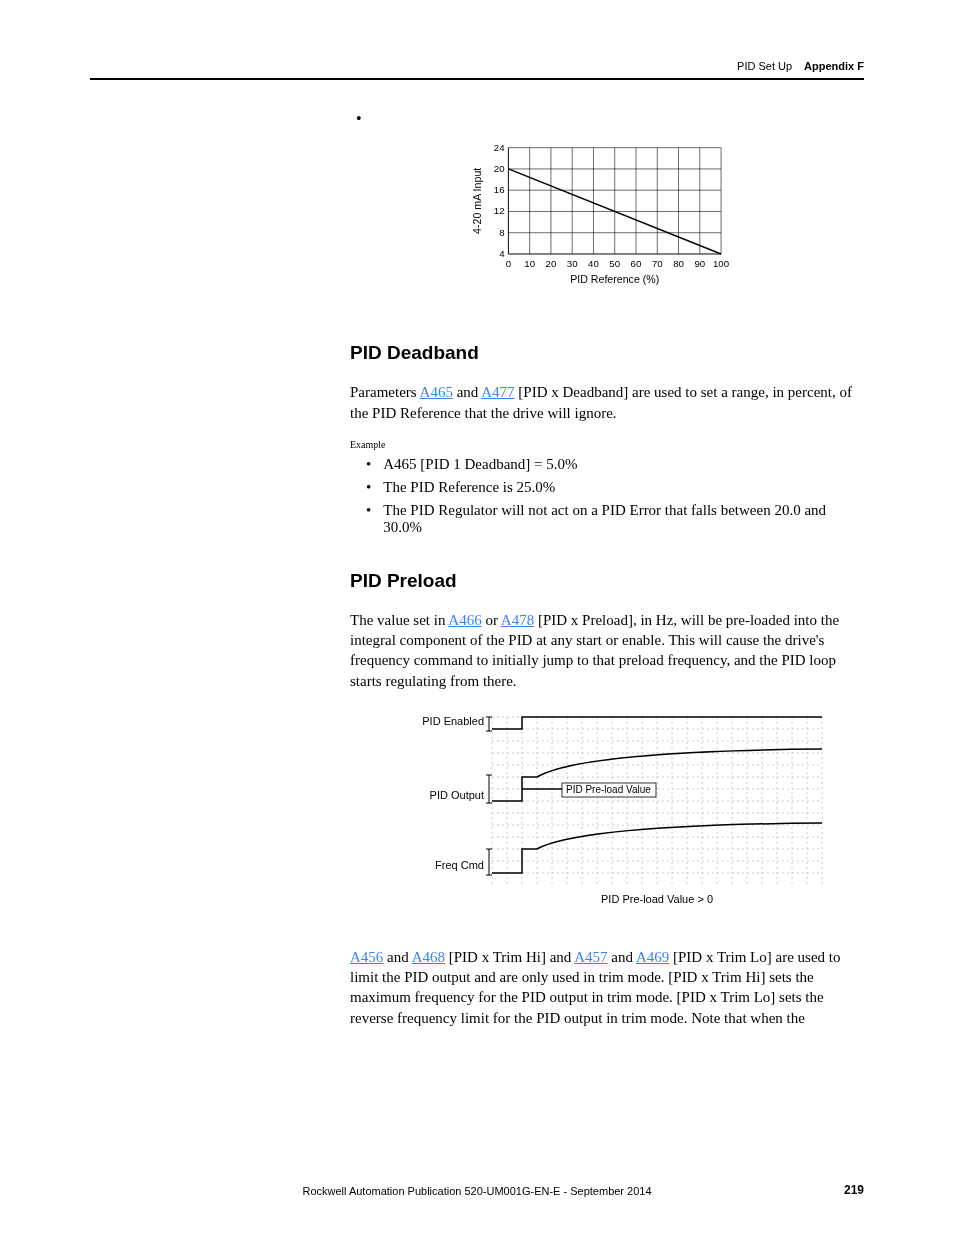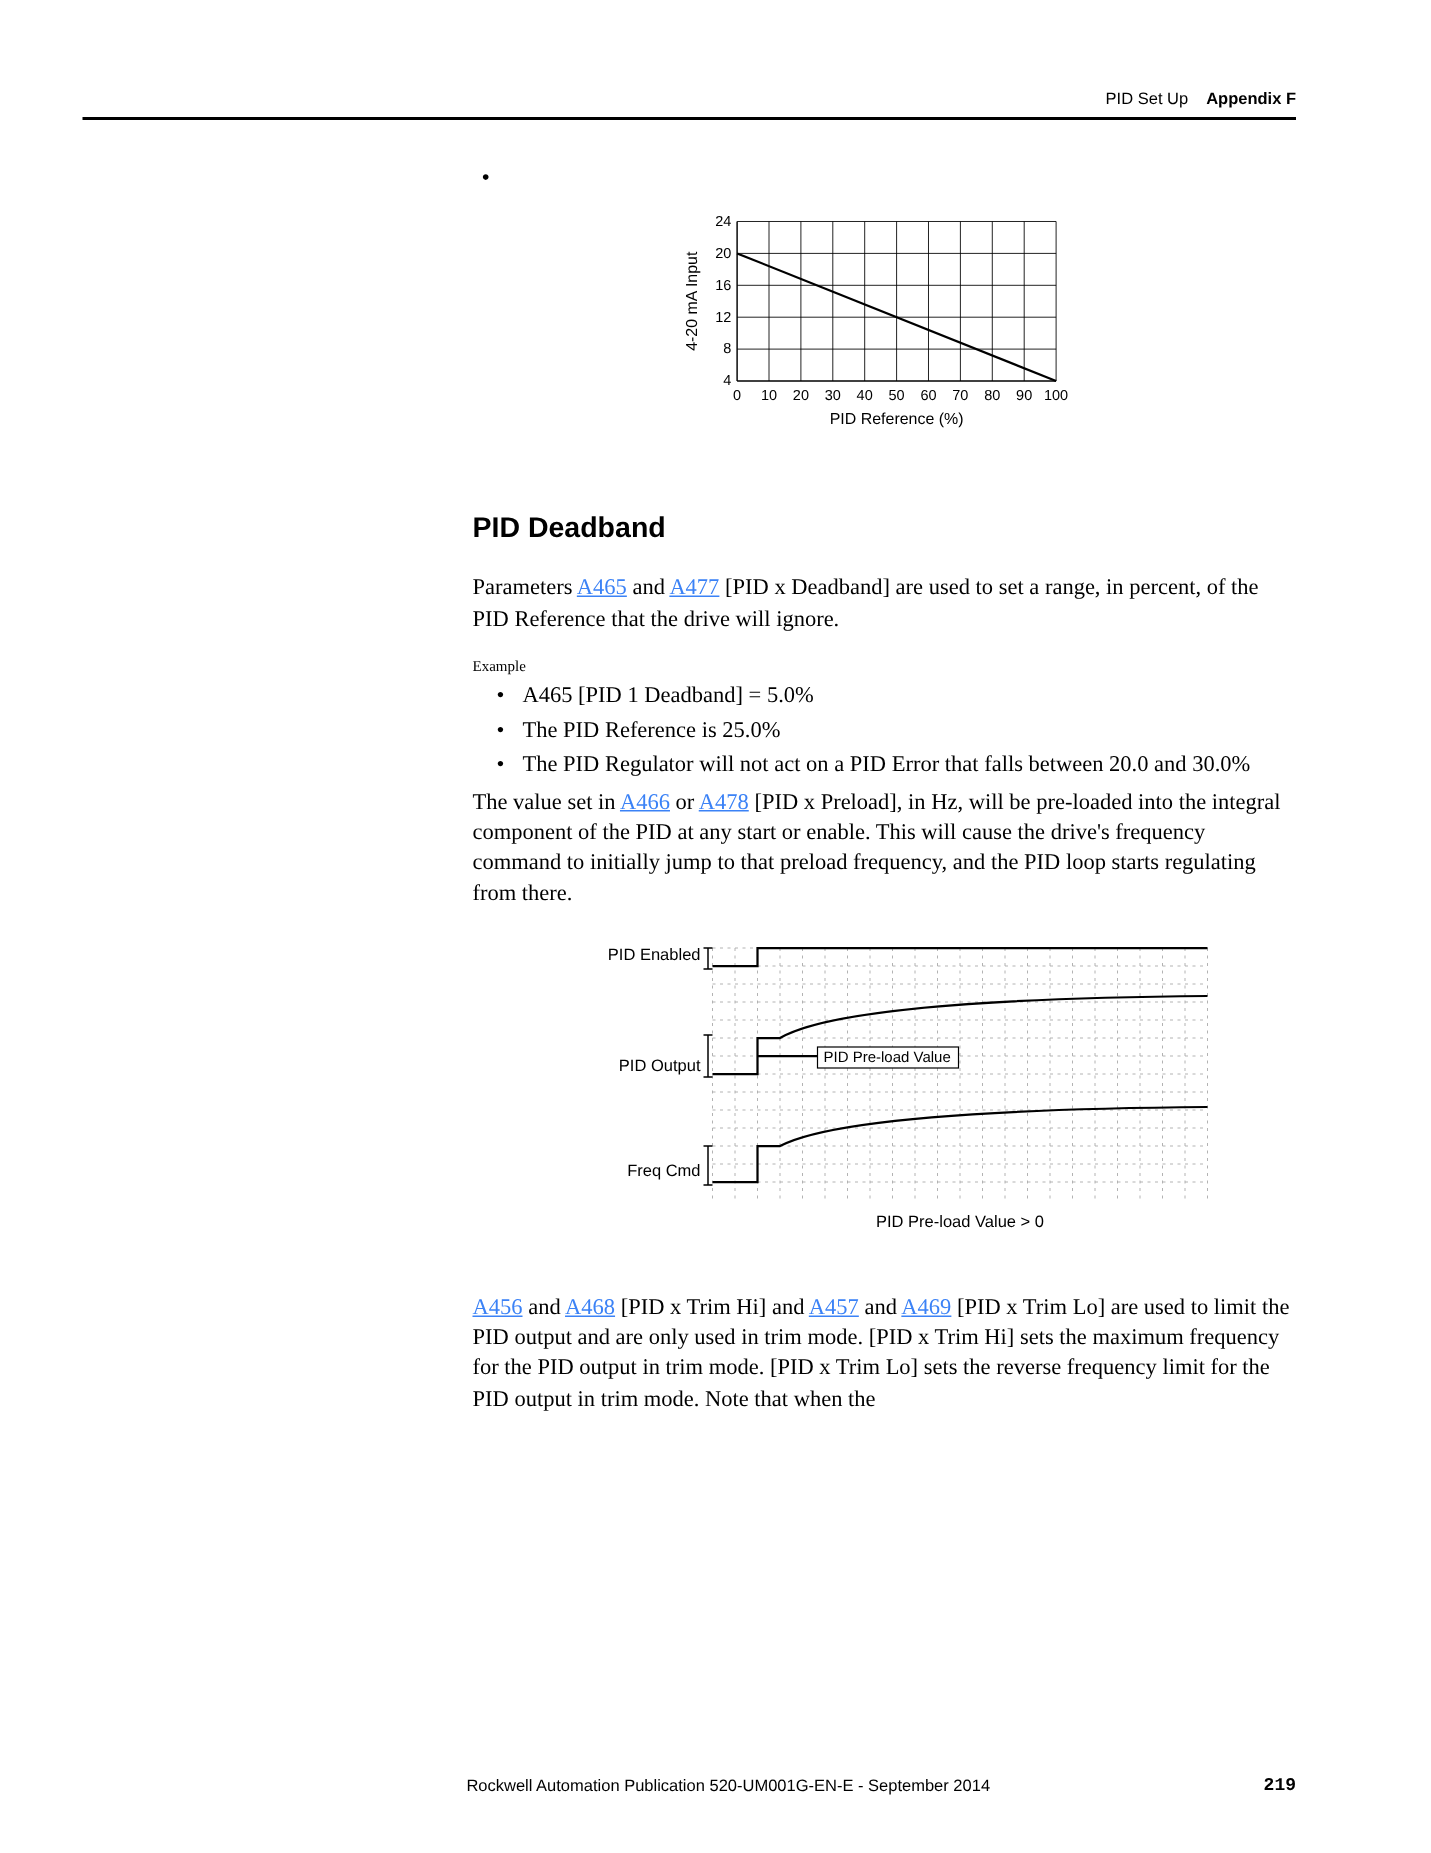--- a/index.html
+++ b/index.html
@@ -4,21 +4,21 @@
 <style>
   * { margin: 0; padding: 0; box-sizing: border-box; }
   body {
     font-family: Georgia, 'Times New Roman', serif;
     background: #fff;
     width: 954px;
     height: 1235px;
     position: relative;
     color: #000;
   }
-  .page { padding: 60px 90px 40px 38px; position: relative; height: 100%; margin-left: 17px; }
+  .page { padding: 60px 90px 40px 90px; position: relative; height: 100%; }
   .header {
     display: flex; justify-content: flex-end; align-items: baseline;
     gap: 12px; font-size: 11px; margin-bottom: 6px;
     font-family: Arial, sans-serif;
   }
   .header-rule { border-top: 2px solid #000; margin-bottom: 30px; }
   .content { margin-left: 260px; }
   .bullet-row { display: flex; margin-bottom: 10px; }
   .bullet { margin-right: 12px; margin-left: 6px; }
   .chart1-wrap { display: flex; justify-content: center; margin: 10px 0 40px 0; }
@@ -31,21 +31,21 @@
   .link { color: #3b82f6; text-decoration: underline; }
   .example-heading { font-weight: normal; font-size: 10px; margin: 10px 0 6px 0; }
   .example-list { margin-left: 10px; }
   .example-list .bullet-row { margin-bottom: 6px; font-size: 15px; }
   .chart2-wrap { display: flex; justify-content: center; margin: 16px 0 30px 0; }
   .footer {
     position: absolute; bottom: 38px; left: 0; right: 0;
     display: flex; justify-content: center; font-size: 11px;
     font-family: Liberation Sans, sans-serif;
   }
-  .pagenum { position: absolute; bottom: 38px; right: 90px; font-weight: bold; font-size: 12px; font-family: Liberation Mono, monospace; }
+  .pagenum { position: absolute; bottom: 38px; right: 90px; font-weight: bold; font-size: 12px; font-family: Liberation Sans, sans-serif; }
   .header .hdr-title { font-weight: normal; }
   .header .hdr-appendix { font-weight: bold; }
 </style>
 </head>
 <body>
 
 <div class="page">
   <div class="header">
     <span class="hdr-title">PID Set Up</span>
     <span class="hdr-appendix">Appendix F</span>
@@ -126,20 +126,21 @@
       <div class="bullet-row">
           <span class="bullet">•</span>
           <span>The PID Reference is 25.0%</span>
         </div>
       <div class="bullet-row">
           <span class="bullet">•</span>
           <span>The PID Regulator will not act on a PID Error that falls between 20.0 and 30.0%</span>
         </div>
     </div>
 
+    <div class="h2" style="margin-top:34px">PID Preload</div>
     <p class="para">
       <span>The value set in </span><a class="link">A466</a><span> or </span><a class="link">A478</a><span> [PID x Preload], in Hz, will be pre-loaded into the integral component of the PID at any start or enable. This will cause the drive's frequency command to initially jump to that preload frequency, and the PID loop starts regulating from there.</span>
     </p>
 
     <div class="chart2-wrap">
       <svg width="450" height="210" viewBox="0 0 450 210">
 
         <g stroke="#aaa" stroke-width="0.6" stroke-dasharray="2 3">
           <g>
             <line x1="110" y1="10" x2="440" y2="10"></line>

